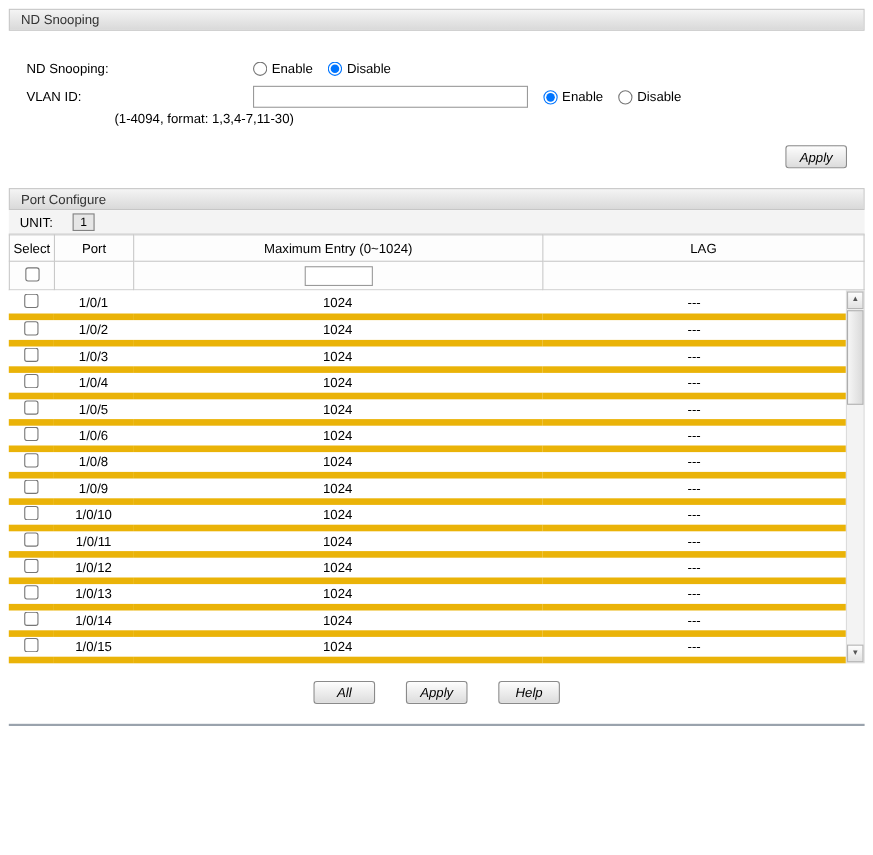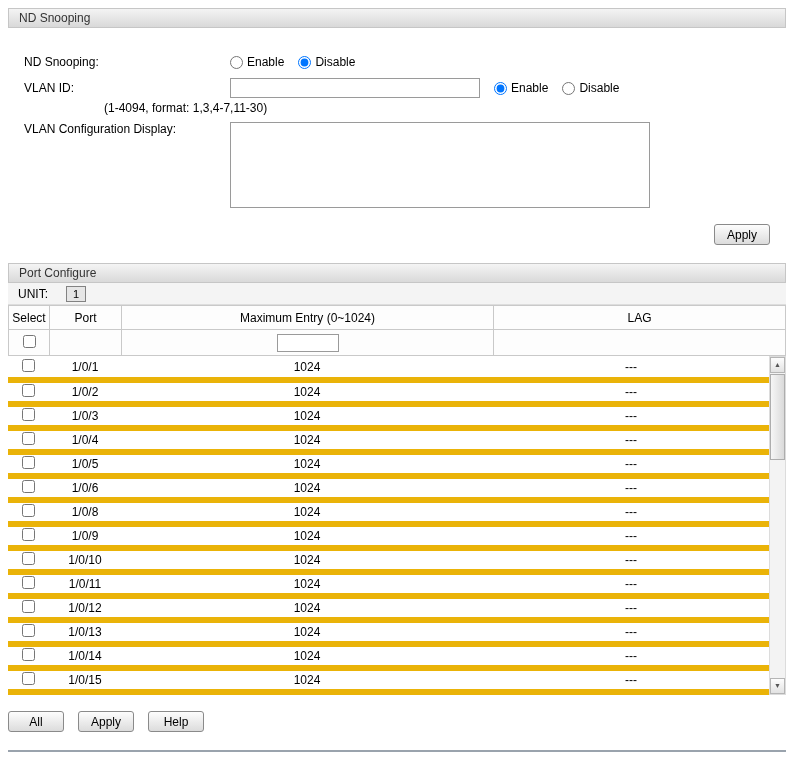--- a/index.html
+++ b/index.html
@@ -43,20 +43,21 @@
     font-family: inherit; font-size: 12px; padding: 2px 3px;
   }
   .apply-row { margin-top: 16px; display: flex; justify-content: flex-end; padding-right: 16px; }
 
   .btn {
     min-width: 56px; height: 21px; padding: 0 12px;
     background: linear-gradient(#fdfdfd, #dcdcdc);
     border: 1px solid #8a8a8a; border-radius: 3px;
     font-family: inherit; font-size: 12px; color: #000;
     cursor: pointer;
+    font-style: italic;
   }
 
   
   .unit-row {
     height: 22px; display: flex; align-items: center;
     background: #f4f4f4; border-bottom: 1px solid #ddd;
     padding-left: 10px;
   }
   .unit-btn {
     margin-left: 18px; width: 20px; height: 16px;
@@ -99,21 +100,21 @@
   }
   .sb-up { top: 0; }
   .sb-down { bottom: 0; }
   .sb-thumb {
     position: absolute; left: 0; right: 0; top: 17px; height: 86px;
     background: linear-gradient(90deg, #f6f6f6, #dadada);
     border: 1px solid #adadad; cursor: grab;
   }
 
   .footer-buttons {
-    margin-top: 16px; display: flex; justify-content: flex-start; gap: 14px;
+    margin-top: 16px; display: flex; justify-content: center; gap: 28px;
   }
   .bottom-divider {
     margin-top: 18px; border: none; border-top: 2px solid #9aa3ad; height: 0;
   }
 </style>
 </head>
 <body>
 
 <div class="page">
 
@@ -147,24 +148,20 @@
           <input type="radio" name="vlan_status" style="">
           <span>Disable</span>
         </label>
       </div>
     </div>
 
     <div class="form-row hint-row">
       <div class="hint">(1-4094, format: 1,3,4-7,11-30)</div>
     </div>
 
-    <div class="form-row r3 top-align">
-      <div class="form-label">VLAN Configuration Display:</div>
-      <textarea class="config-textarea" style=""></textarea>
-    </div>
 
     <div class="apply-row">
       <button class="btn">Apply</button>
     </div>
   </div>
 
   <div class="section-header">Port Configure</div>
 
   <div class="unit-row">
     <span>UNIT:</span>

